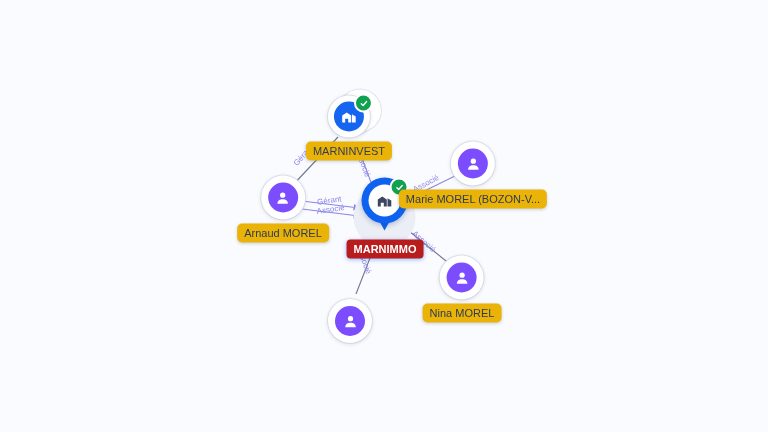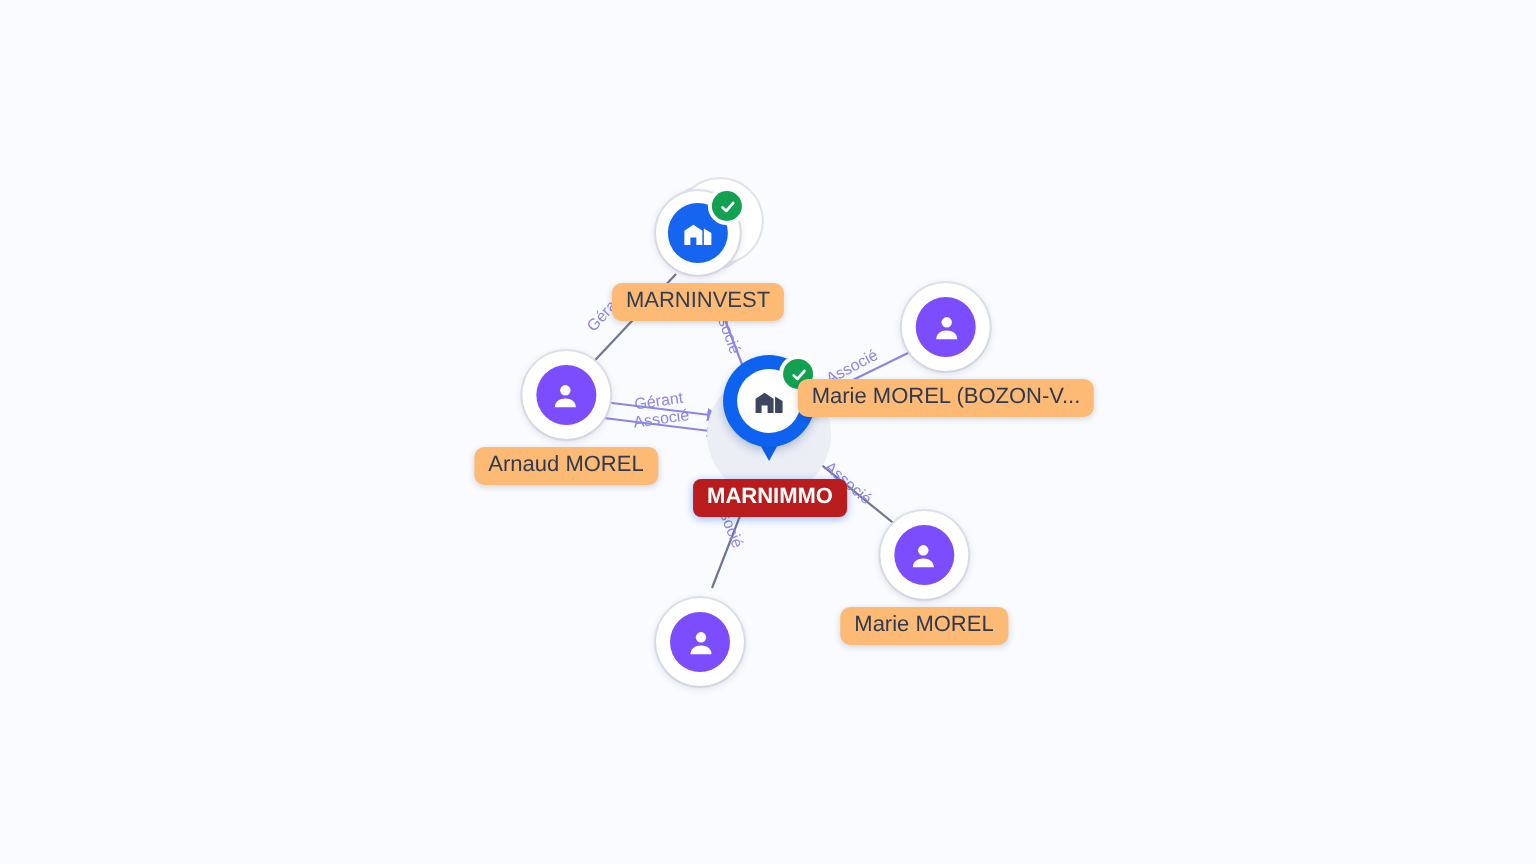--- a/index.html
+++ b/index.html
@@ -99,21 +99,21 @@
     background:#12a150;
     border:2px solid #ffffff;
     display:flex;align-items:center;justify-content:center;
     z-index:4;
   }
   .badge-check.on-circle{right:-3px;top:-2px;}
   .badge-check.on-pin{right:-1px;top:0px;}
   
   .node-label{
     margin-top:4px;
-    background:#fdba74;
+    background:#eab308;
     color:#2f3a52;
     font-size:11px;
     line-height:13px;
     padding:3px 7px;
     border-radius:5px;
     white-space:nowrap;
     box-shadow:0 1px 3px rgba(30,40,80,.18);
     position:relative;z-index:5;
   }
   .node-label.selected{
@@ -258,16 +258,16 @@
 
   <div class="node" style="left:462px;top:289px;">
     <div class="person-disc">
       <div class="person-inner">
         <svg width="17" height="17" viewBox="0 0 24 24" fill="#ffffff">
           <circle cx="12" cy="8" r="3.7"></circle>
           <path d="M4.6 20c0-4.1 3.3-6.2 7.4-6.2s7.4 2.1 7.4 6.2z"></path>
         </svg>
       </div>
     </div>
-    <div class="node-label">Marie MOREL</div>
+    <div class="node-label">Nina MOREL</div>
   </div>
 
 </div>
 
 </body></html>

